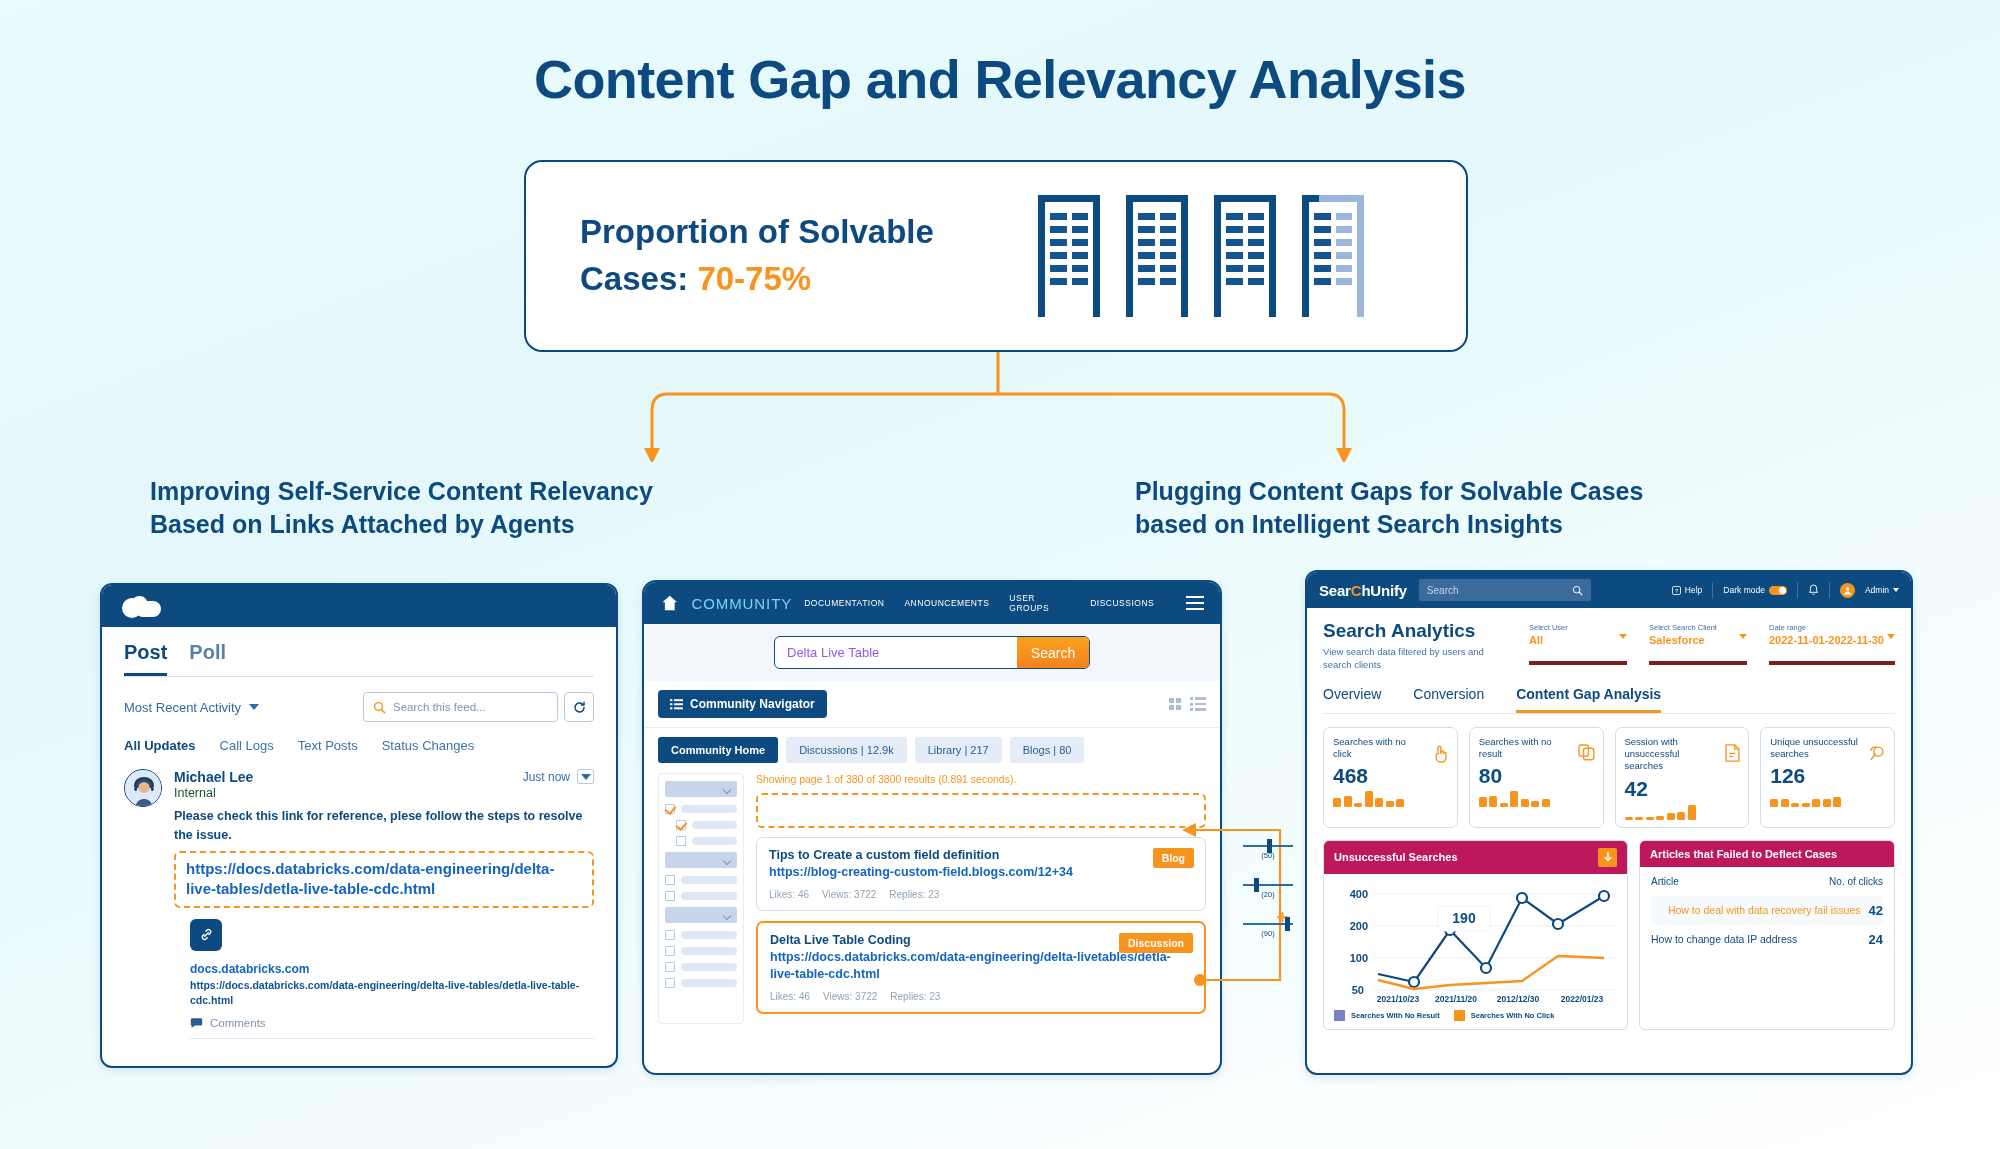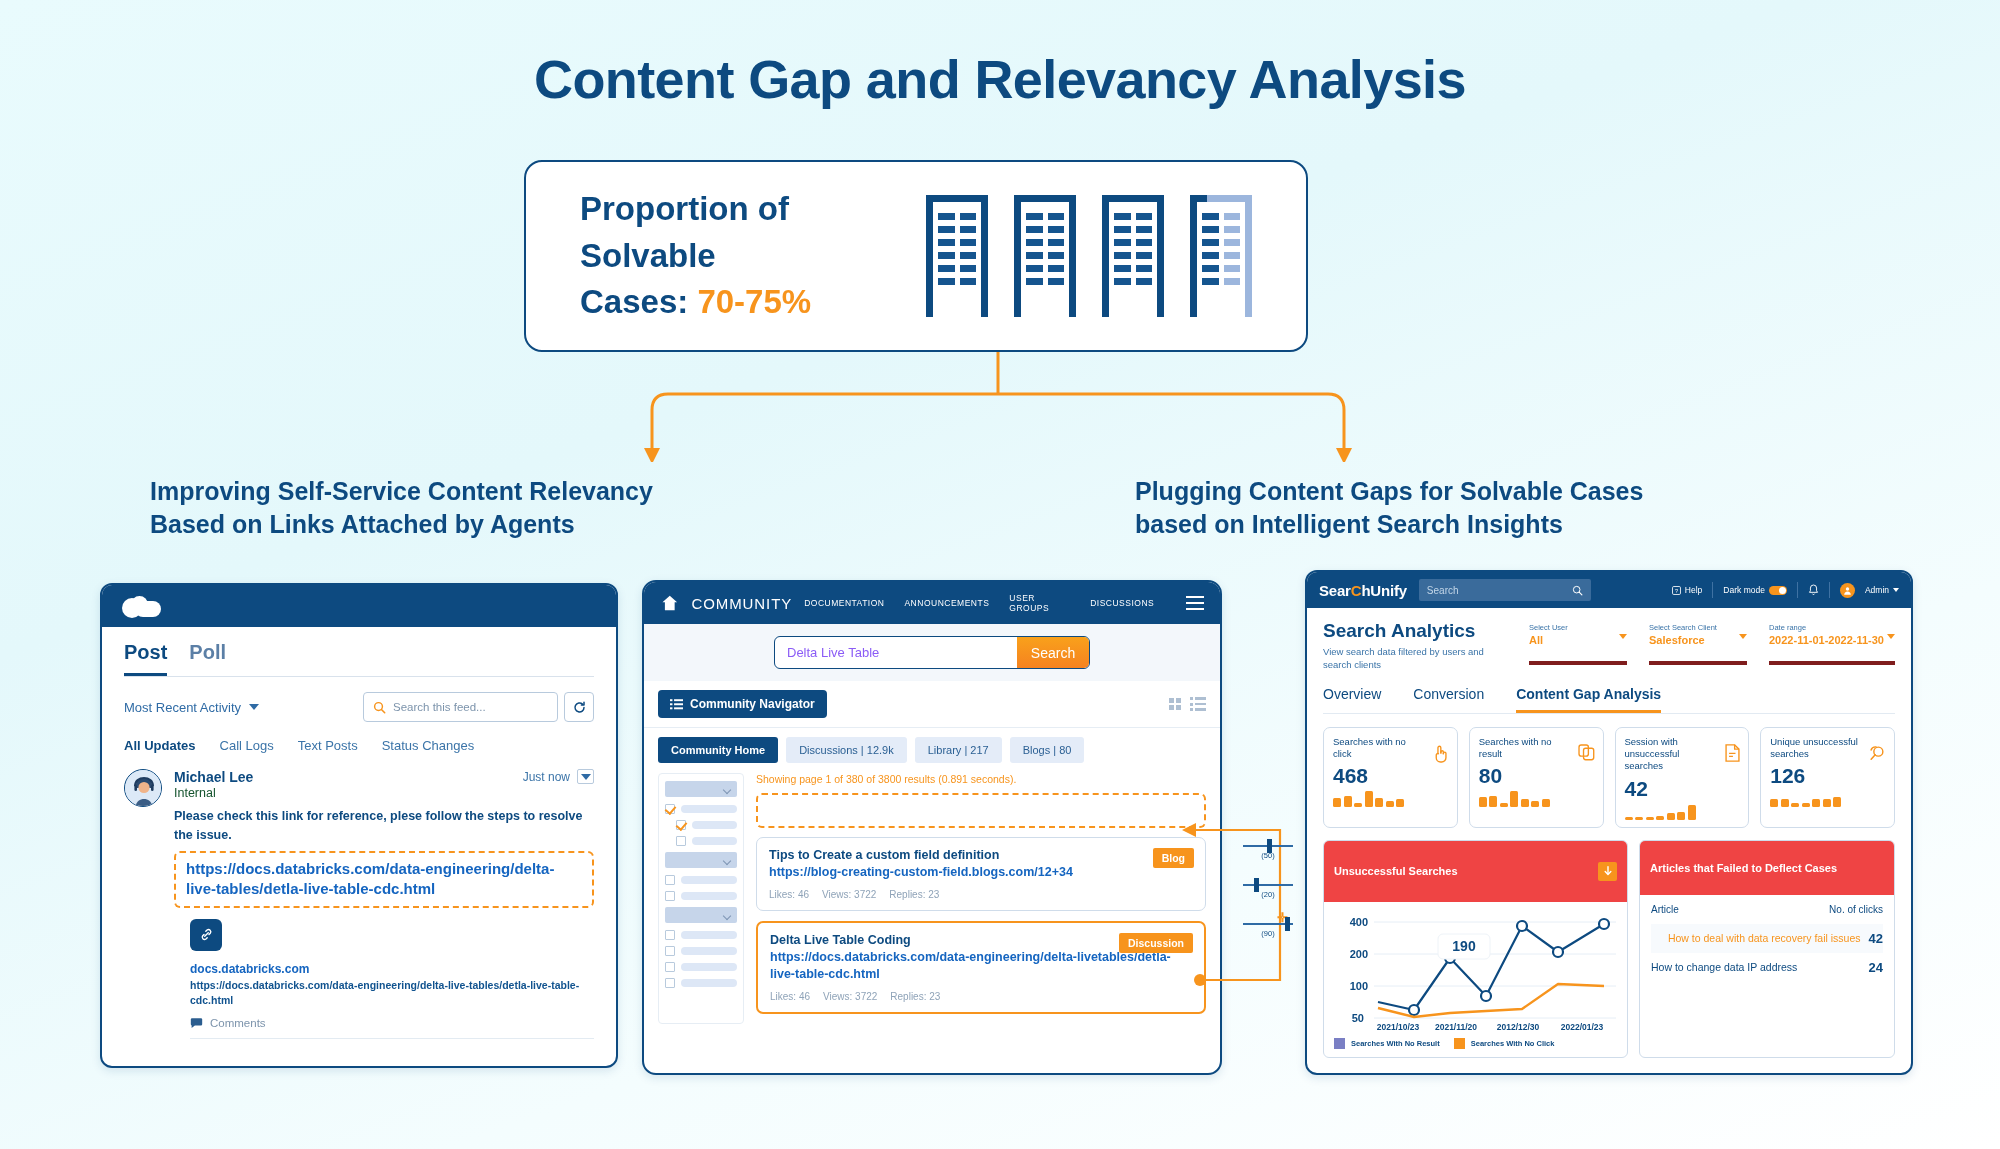--- a/index.html
+++ b/index.html
@@ -16,21 +16,21 @@
   
   .main-title {
     position: absolute; top: 48px; left: 0; width: 2000px;
     text-align: center;
     font-size: 54px; font-weight: 700; letter-spacing: -0.6px;
     color: #0d4a80;
   }
 
   
   .prop-card {
-    position: absolute; left: 524px; top: 160px; width: 784px; height: 192px;
+    position: absolute; left: 524px; top: 160px; width: 944px; height: 192px;
     background: #fff; border: 2px solid #0d4a80; border-radius: 18px;
     display: flex; align-items: center; padding: 8px 54px;
   }
   .prop-text { font-size: 33px; font-weight: 700; line-height: 1.42; color: #0d4a80; width: 430px;}
   .prop-pct { color: #f7941d; }
   .bldgs { display: flex; gap: 26px; margin-left: 28px; }
   .bldg { width: 62px; height: 122px; position: relative; }
   .bldg .frame {
     position: absolute; inset: 0;
     border: 7px solid #0d4a80; border-bottom: none;
@@ -107,21 +107,21 @@
   .cmt { display:flex; align-items:center; gap:7px; margin-top: 9px; font-size: 11.5px; color: #7d94ac;}
   .hr-line { margin-top: 9px; border-top: 1px solid #e3ebf2; }
 
   
   #panel-mid {
     left: 642px; top: 580px; width: 580px; height: 495px;
     border: 2px solid #0d4a80; border-radius: 14px;
     box-shadow: 0 3px 10px rgba(16,70,120,.13);
   }
   .cm-top { height: 42px; background: #0d4a80; display:flex; align-items:center; padding: 0 16px; gap: 12px;}
-  .cm-brand { font-size: 15px; color:#ffffff; letter-spacing: .9px; }
+  .cm-brand { font-size: 15px; color:#7dd3fc; letter-spacing: .9px; }
   .cm-nav { margin-left: auto; display:flex; gap: 20px; align-items:center;}
   .cm-nav span { font-size: 8.5px; color: #fff; letter-spacing: .5px; }
   .burger { width: 20px; display:flex; flex-direction:column; gap: 4px; margin-left: 12px;}
   .burger i { display:block; height: 2px; background: #fff; }
   .cm-searchband { background: #f3f7fb; padding: 12px 0; display:flex; justify-content:center;}
   .cm-sbox { display:flex; width: 316px; height: 33px; border: 1.6px solid #0d4a80; border-radius: 6px; overflow:hidden; background:#fff;}
   .cm-sinput { flex: 1; display:flex; align-items:center; padding-left: 12px; font-size: 13px; color:#8b5cf6;}
   .cm-sbtn { width: 72px; background: linear-gradient(180deg,#f9a11b,#f58220);
              color:#fff; font-size:14px; display:flex;align-items:center;justify-content:center;}
   .cm-navrow { display:flex; align-items:center; padding: 9px 14px; border-bottom: 1px solid #e6edf4;}
@@ -202,22 +202,22 @@
   .kpi { flex:1; border:1px solid #cfdcea; border-radius:7px; padding: 8px 9px 7px; position:relative; min-height: 74px;}
   .kpi .t { font-size: 9.5px; color:#0d4a80; line-height:1.3; padding-right:22px;}
   .kpi .n { font-size: 21px; font-weight:700; color:#0d4a80; margin-top: 4px;}
   .kpi .spark { display:flex; gap:2.5px; align-items:flex-end; height: 16px; margin-top:3px;}
   .kpi .spark i { display:block; width: 8px; background:#f7941d; border-radius:1.5px;}
   .kpi .kic { position:absolute; right: 8px; top: 16px; color:#f7941d; }
   .cards { display:flex; gap: 11px; margin-top: 12px; }
   .card { border:1px solid #cfdcea; border-radius:6px; overflow:hidden; background:#fff;}
   .card.chart { width: 305px; }
   .card.table { flex:1; }
-  .card-hd { background:#ef4444; color:#fff; font-size: 11px; font-weight:700;
-             padding: 21px 10px; display:flex; align-items:center; }
+  .card-hd { background:#be185d; color:#fff; font-size: 11px; font-weight:700;
+             padding: 7px 10px; display:flex; align-items:center; }
   .dl-btn { margin-left:auto; width: 19px; height: 19px; background:#f7941d; border-radius:2px;
             display:flex;align-items:center;justify-content:center;}
   .chart-area { padding: 8px 8px 6px; }
   .legend { display:flex; gap: 14px; padding: 0 10px 8px; }
   .legend .li { display:flex; align-items:center; gap:6px; font-size: 7.5px; color:#0d4a80; font-weight:700;}
   .legend .sw { width: 11px; height: 11px; display:block; }
   .tbl { padding: 9px 11px;}
   .tbl .thr { display:flex; justify-content:space-between; font-size: 10px; color:#0d4a80; padding-bottom: 9px;}
   .tbl .tr { display:flex; justify-content:space-between; align-items:center; padding: 7px 0; font-size: 10.5px; gap:8px;}
   .tbl .tr.alt { background:#f7fafd;justify-content:flex-end; }

